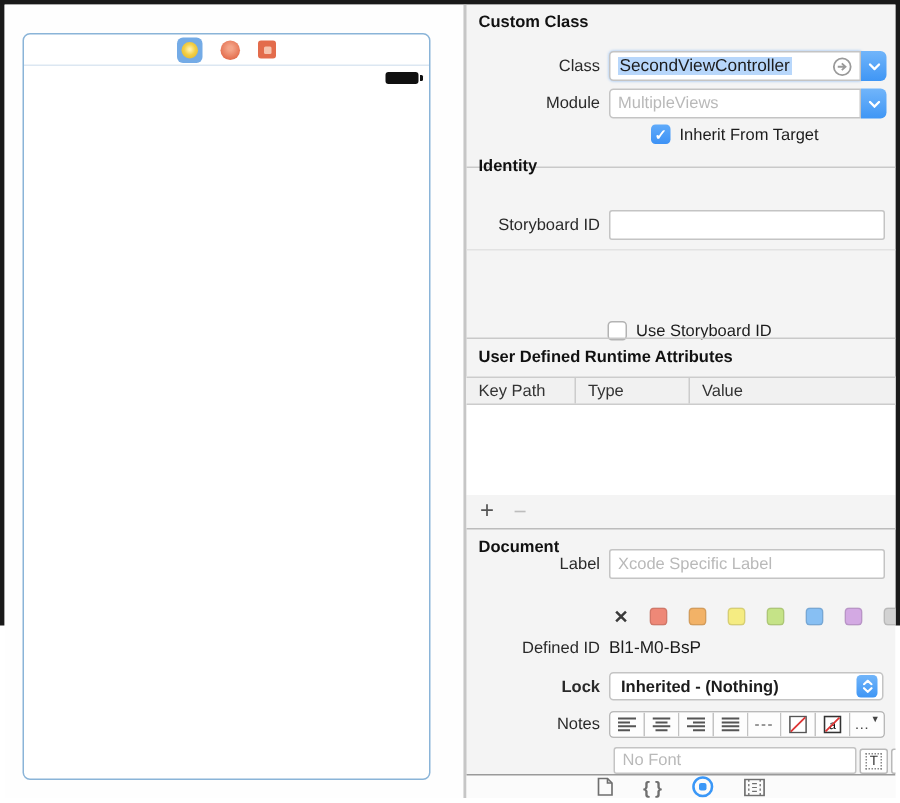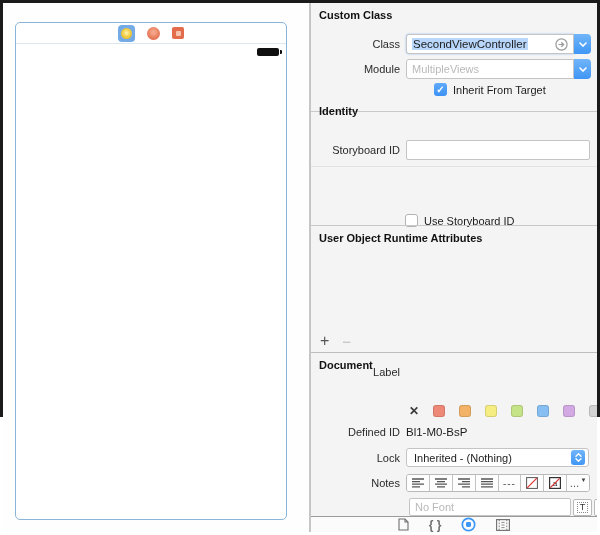--- a/index.html
+++ b/index.html
@@ -168,51 +168,59 @@
     <div class="subdiv" style="top:163px;"></div>
 
 
     <div class="row" style="top:196px; left:94px;margin-top:15px;">
       <span class="checkbox empty"></span>
       <span>Use Storyboard ID</span>
     </div>
 
     <div class="hdiv" style="top:222px;"></div>
 
-    <div class="sec-title" style="top:229px;">User Object Runtime Attributes</div>
-
+    <div class="sec-title" style="top:229px;">User Defined Runtime Attributes</div>
+
+    <div class="udra-table">
+      <div class="udra-head">
+        <span class="col col-keypath">Key Path</span>
+        <span class="col col-type">Type</span>
+        <span class="col col-value">Value</span>
+      </div>
+    </div>
 
     <div class="plusminus">
       <span class="pm-add">+</span>
       <span class="pm-remove">−</span>
     </div>
 
     <div class="sec-title" style="top:356px;">Document</div>
 
     <div class="row" style="top:363px;">
       <span class="lbl">Label</span>
+      <input class="field idfield" placeholder="Xcode Specific Label" style="">
     </div>
 
     <div class="swatch-row">
       <span class="clear-swatch">✕</span>
     <span class="swatch" style="background: rgb(238, 136, 119);"></span>
           <span class="swatch" style="background: rgb(242, 178, 103);"></span>
           <span class="swatch" style="background: rgb(245, 236, 130);"></span>
           <span class="swatch" style="background: rgb(197, 227, 135);"></span>
           <span class="swatch" style="background: rgb(135, 191, 243);"></span>
           <span class="swatch" style="background: rgb(211, 169, 227);"></span>
           <span class="swatch" style="background: rgb(210, 210, 210);"></span>
         </div>
 
     <div class="row" style="top:423px;">
       <span class="lbl">Defined ID</span>
       <span class="objid-val">Bl1-M0-BsP</span>
     </div>
 
-    <div class="row" style="top:445px;">
+    <div class="row" style="top:445px;font-weight:bold;">
       <span class="lbl">Lock</span>
       <div class="lock-select">
         <span>Inherited - (Nothing)</span>
         <span class="stepper">
           <svg width="7" height="4" viewBox="0 0 7 4">
                 <path d="M1 3.2 L3.5 0.8 L6 3.2" fill="none" stroke="#fff" stroke-width="1.4" stroke-linecap="round"></path>
               </svg>
           <svg width="7" height="4" viewBox="0 0 7 4">
                 <path d="M1 0.8 L3.5 3.2 L6 0.8" fill="none" stroke="#fff" stroke-width="1.4" stroke-linecap="round"></path>
               </svg>

